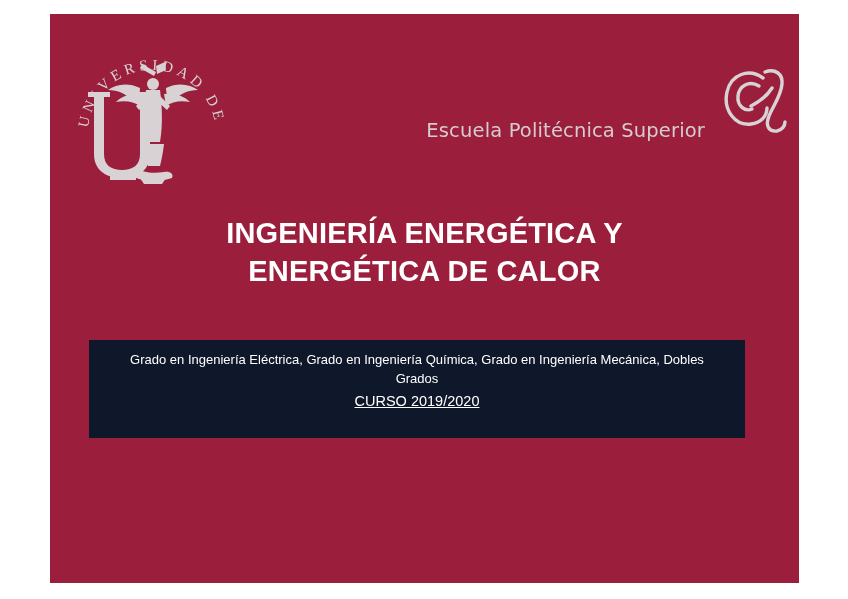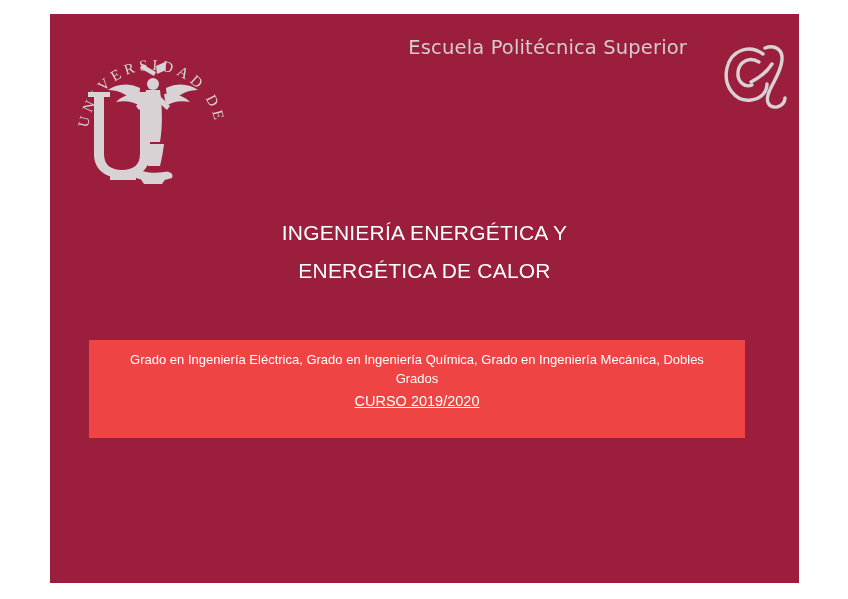--- a/index.html
+++ b/index.html
@@ -43,24 +43,24 @@
     top: 12px;
     width: 160px;
     height: 165px;
   }
   .us-logo svg { display: block; width: 160px; height: 165px; }
 
   
   .eps-block {
     position: absolute;
     right: 8px;
-    top: 24px;
+    top: 48px;
     display: flex;
-    align-items: flex-start;
-    gap: 32px;
+    align-items: flex-end;
+    gap: 14px;
   }
   .eps-wordmark {
     color: #D6CCCF;
     font-family: "DejaVu Sans", sans-serif;
     font-size: 19.5px;
     font-weight: 400;
     letter-spacing: 0.15px;
     white-space: nowrap;
     line-height: 1;
   }
@@ -70,35 +70,35 @@
   .title-block {
     position: absolute;
     left: 0;
     top: 200px;
     width: 749px;
     text-align: center;
   }
   .title-line {
     color: #FFFFFF;
     font-family: "Liberation Sans", sans-serif;
-    font-weight: normal;
-    font-size: 21px;
+    font-weight: bold;
+    font-size: 29px;
     line-height: 38px;
     letter-spacing: 0.2px;
     white-space: nowrap;
   }
 
   
   .subtitle-panel {
     position: absolute;
     left: 39px;
     top: 326px;
     width: 656px;
     height: 98px;
-    background: #ef4444;
+    background: #0f172a;
     box-sizing: border-box;
     padding: 10px 22px 0 22px;
     text-align: center;
   }
   .subtitle-degrees {
     color: #FFFFFF;
     font-family: "Liberation Sans", sans-serif;
     font-size: 13px;
     line-height: 19px;
     font-weight: 400;

